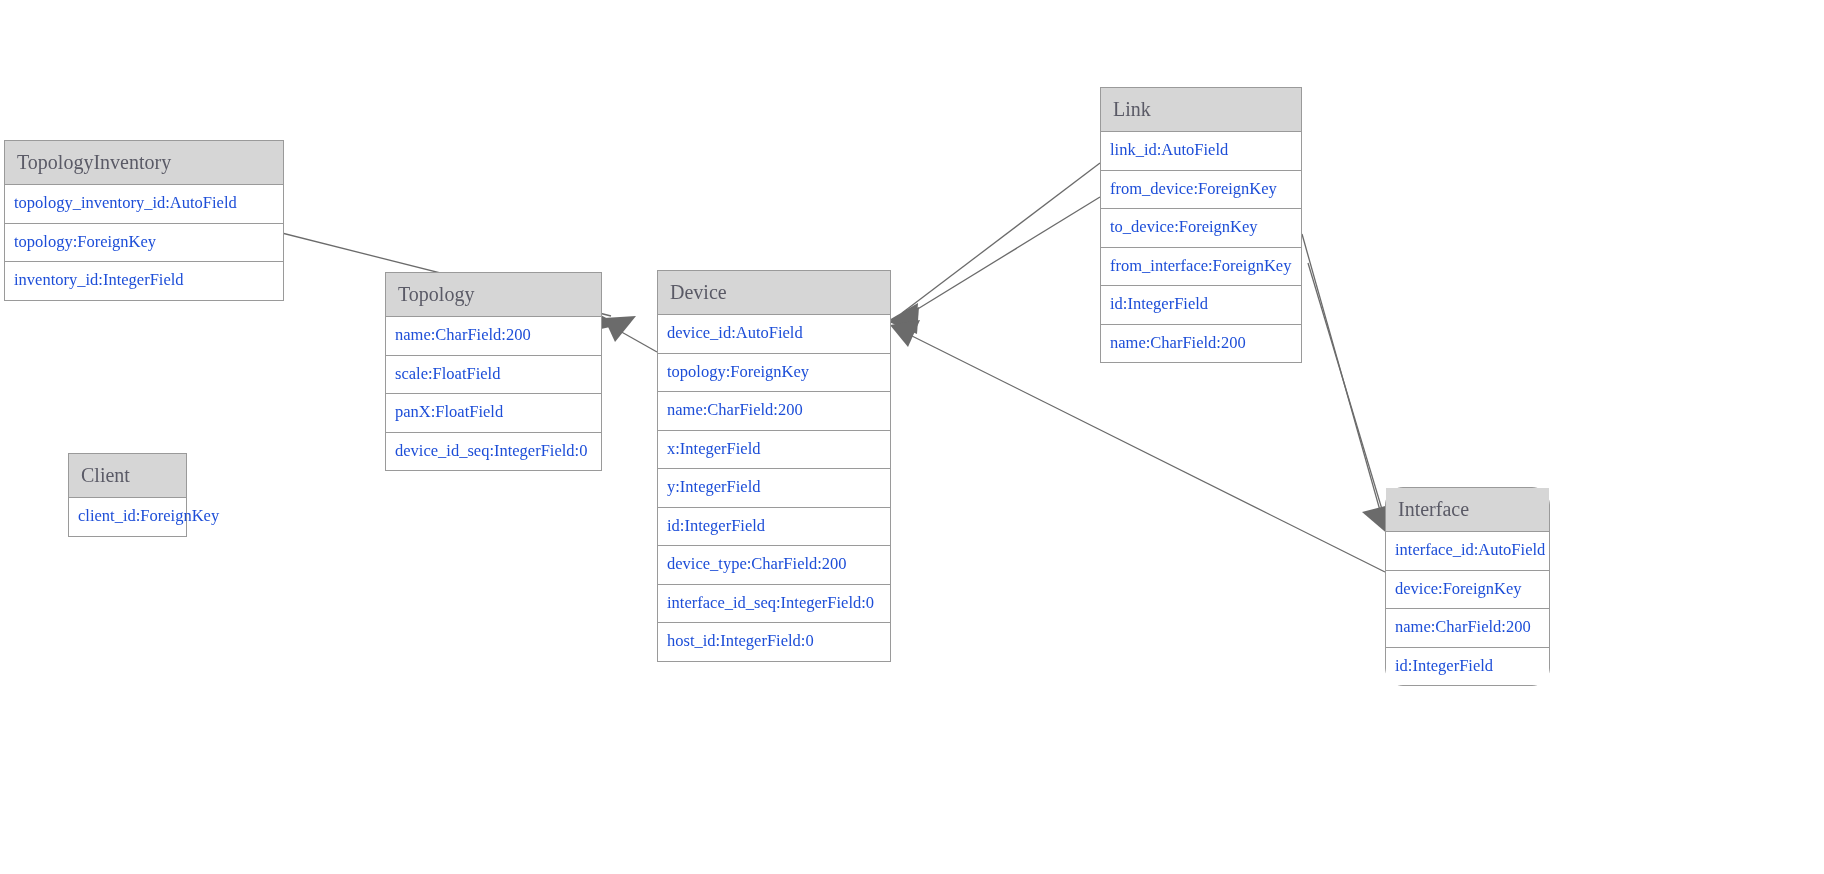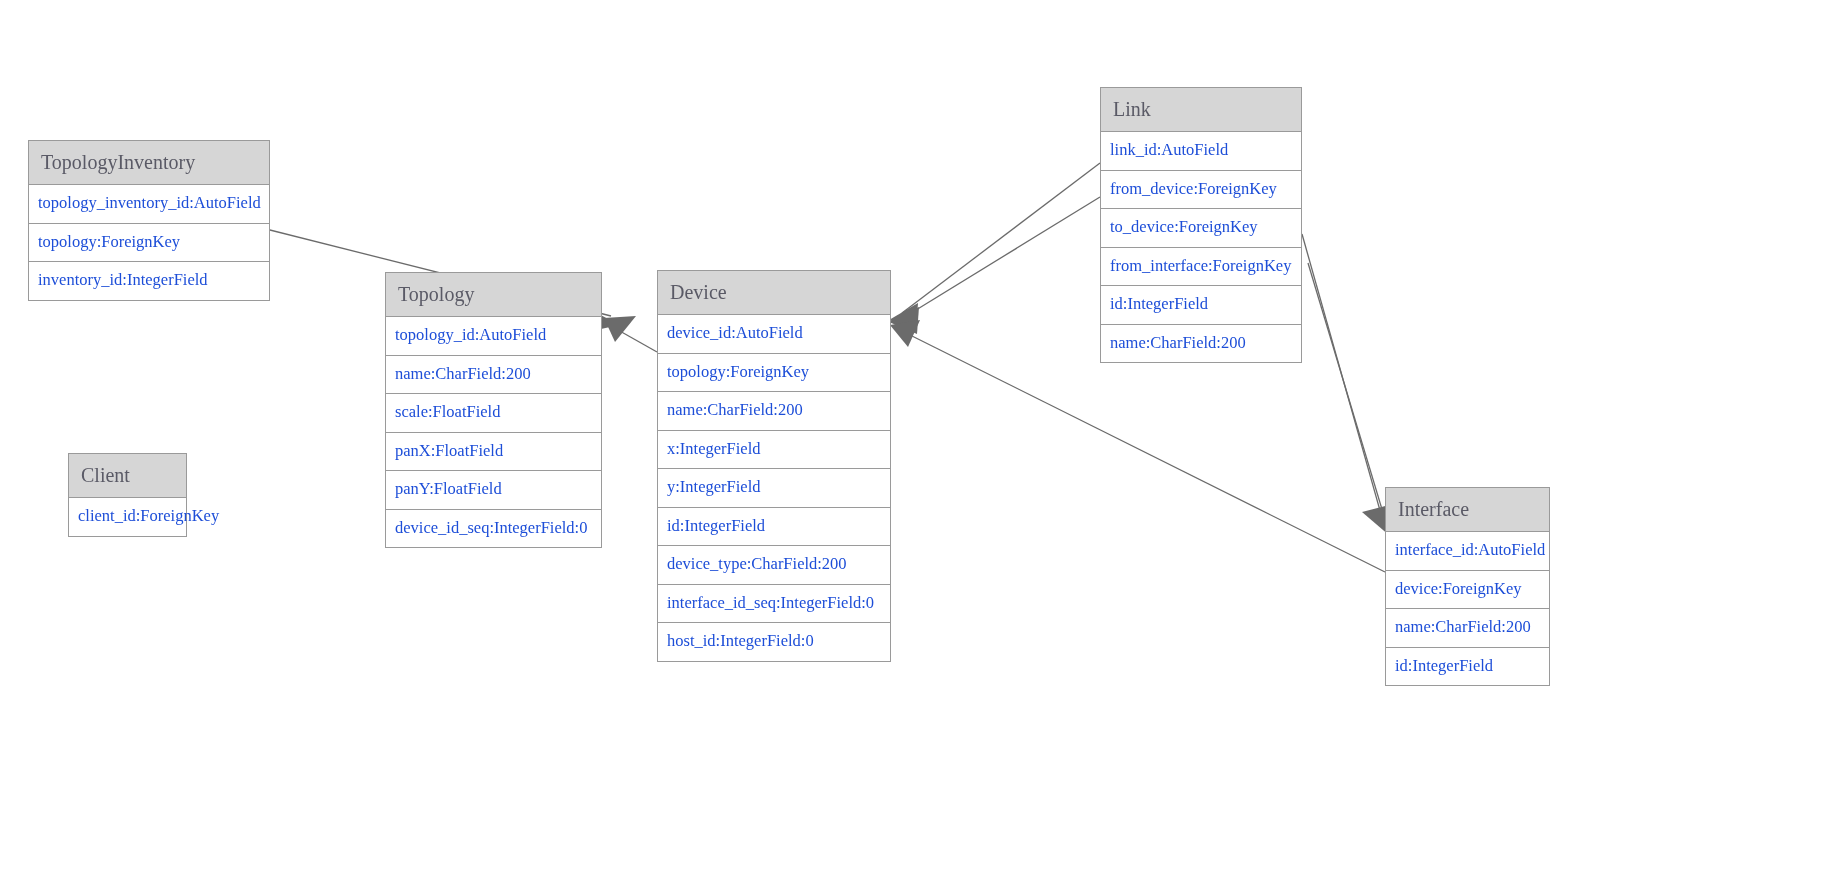--- a/index.html
+++ b/index.html
@@ -91,39 +91,37 @@
 
     <g>
       <line x1="1308" y1="263" x2="1384" y2="516" stroke="#6b6b6b" stroke-width="1.3"></line>
     </g>
 
     <g>
       <polygon points="1390,536 1362,512 1393,504" fill="#6b6b6b"></polygon>
     </g>
   </svg>
 
-  <div class="entity" style="left:28px; top:140px; width:242px;">
+  <div class="entity" style="left:4px; top:140px; width:280px;">
     <div class="entity-title">TopologyInventory</div>
     <div class="entity-field">topology_inventory_id:AutoField</div>
     <div class="entity-field">topology:ForeignKey</div>
     <div class="entity-field">inventory_id:IntegerField</div>
   </div>
 
   <div class="entity" style="left:68px; top:453px; width:119px;">
     <div class="entity-title">Client</div>
     <div class="entity-field">client_id:ForeignKey</div>
   </div>
 
   <div class="entity" style="left:385px; top:272px; width:217px;">
     <div class="entity-title">Topology</div>
-    <div class="entity-field">topology_id:AutoField</div>
     <div class="entity-field">name:CharField:200</div>
     <div class="entity-field">scale:FloatField</div>
     <div class="entity-field">panX:FloatField</div>
-    <div class="entity-field">panY:FloatField</div>
     <div class="entity-field">device_id_seq:IntegerField:0</div>
   </div>
 
   <div class="entity" style="left:657px; top:270px; width:234px;">
     <div class="entity-title">Device</div>
     <div class="entity-field">device_id:AutoField</div>
     <div class="entity-field">topology:ForeignKey</div>
     <div class="entity-field">name:CharField:200</div>
     <div class="entity-field">x:IntegerField</div>
     <div class="entity-field">y:IntegerField</div>
@@ -136,21 +134,21 @@
   <div class="entity" style="left:1100px; top:87px; width:202px;">
     <div class="entity-title">Link</div>
     <div class="entity-field">link_id:AutoField</div>
     <div class="entity-field">from_device:ForeignKey</div>
     <div class="entity-field">to_device:ForeignKey</div>
     <div class="entity-field">from_interface:ForeignKey</div>
     <div class="entity-field">id:IntegerField</div>
     <div class="entity-field">name:CharField:200</div>
   </div>
 
-  <div class="entity" style="left:1385px; top:487px; width:165px;">
+  <div class="entity" style="left:1385px; top:487px; width:165px;border-radius:18px;">
     <div class="entity-title">Interface</div>
     <div class="entity-field">interface_id:AutoField</div>
     <div class="entity-field">device:ForeignKey</div>
     <div class="entity-field">name:CharField:200</div>
     <div class="entity-field">id:IntegerField</div>
   </div>
 
 </div>
 
 </body></html>

